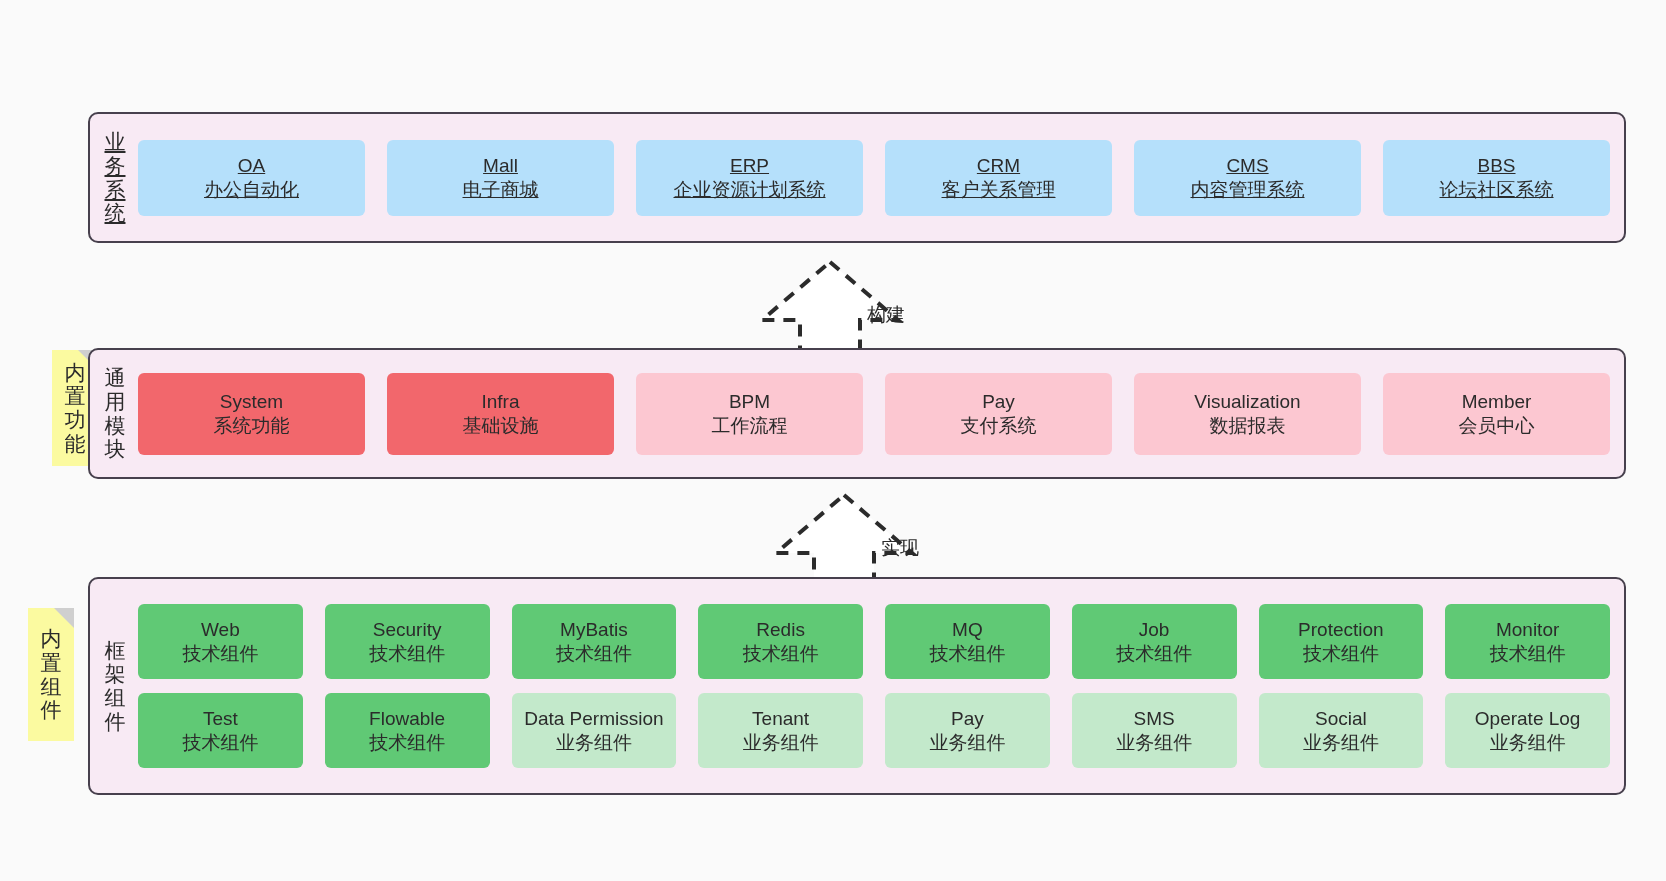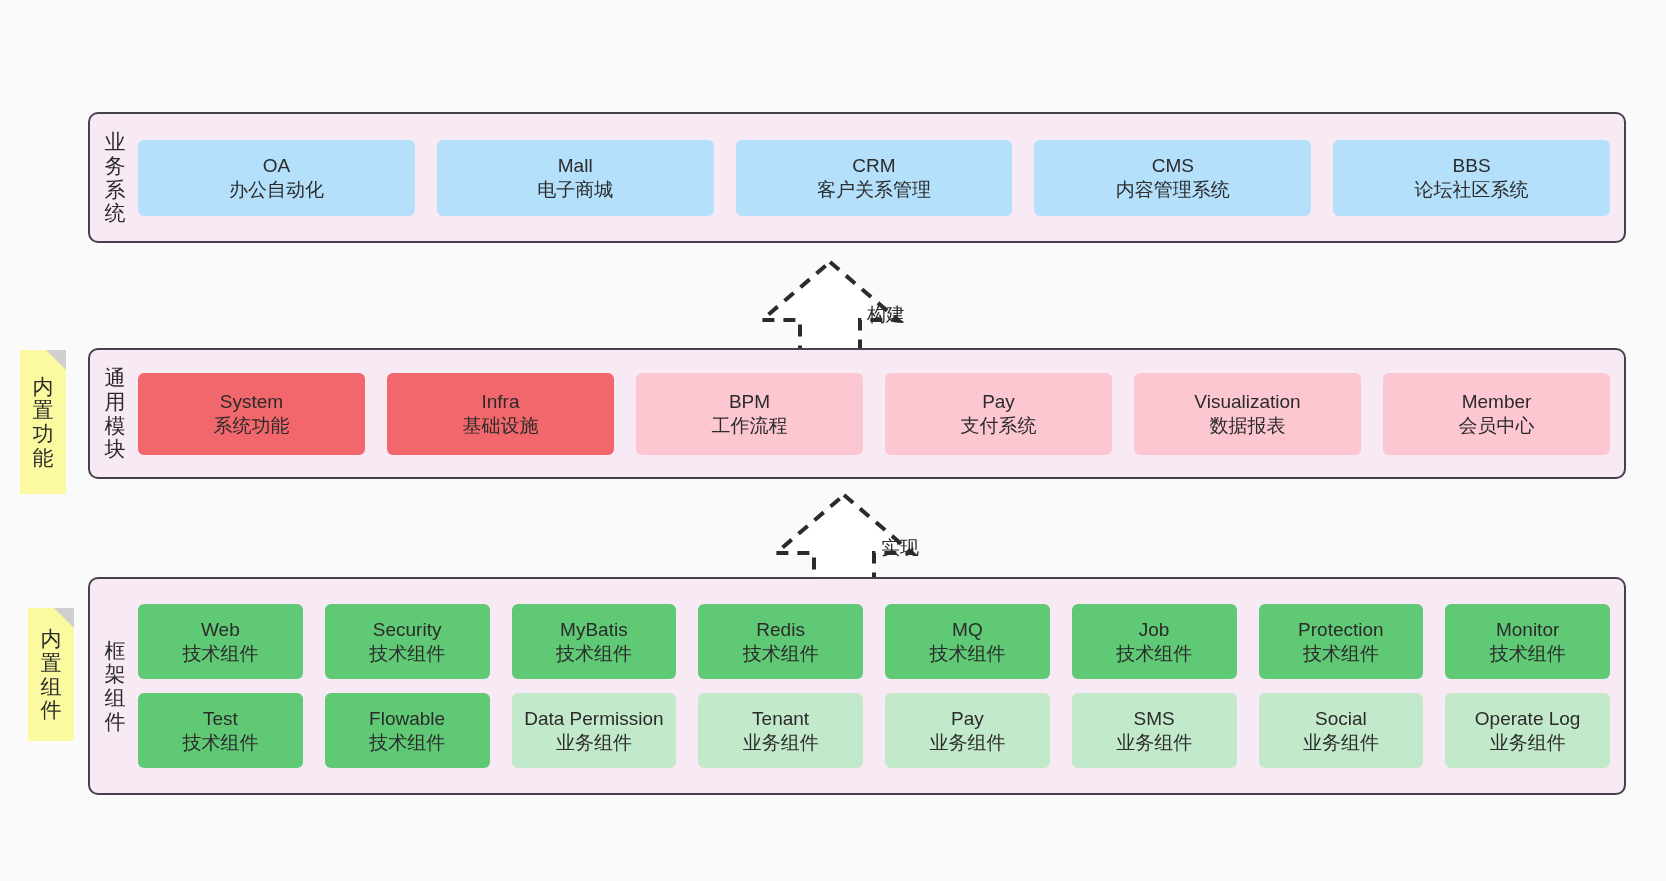--- a/index.html
+++ b/index.html
@@ -132,35 +132,39 @@
     font-size: 19px;
     color: #2b2b2b;
     pointer-events: none;
   }
 </style>
 </head>
 <body>
 
 <div class="canvas">
 
-  <div class="layer" style="left:88px; top:112px; width:1538px; height:131px;">
+  <div class="layer" style="left:88px; top:112px; width:1538px; height:131px;text-decoration:underline;">
     <div class="layer-title">业务系统</div>
     <div class="layer-body">
       <div class="row">
 
         <div class="node c-blue h-biz">
           <span class="en">OA</span>
           <span class="cn">办公自动化</span>
         </div>
 
         <div class="node c-blue h-biz">
           <span class="en">Mall</span>
           <span class="cn">电子商城</span>
         </div>
 
+        <div class="node c-blue h-biz">
+          <span class="en">ERP</span>
+          <span class="cn">企业资源计划系统</span>
+        </div>
 
         <div class="node c-blue h-biz">
           <span class="en">CRM</span>
           <span class="cn">客户关系管理</span>
         </div>
 
         <div class="node c-blue h-biz">
           <span class="en">CMS</span>
           <span class="cn">内容管理系统</span>
         </div>
@@ -174,21 +178,21 @@
     </div>
   </div>
 
   <div class="arrow" style="left:755px; top:258px;">
     <svg width="150" height="96" viewBox="0 0 150 96" aria-hidden="true">
       <path d="M 75 4 L 143 62 L 105 62 L 105 92 L 45 92 L 45 62 L 7 62 Z" fill="#ffffff" stroke="#2b2b2b" stroke-width="4" stroke-dasharray="12,9" stroke-linejoin="miter"></path>
     </svg>
     <div class="arrow-label">构建</div>
   </div>
 
-  <div class="note" style="left:20px; top:350px; height:144px;">
+  <div class="note" style="left:52px; top:350px; height:116px;">
     <div class="fold"></div>
     <span class="note-text">内置功能</span>
   </div>
 
   <div class="layer" style="left:88px; top:348px; width:1538px; height:131px;">
     <div class="layer-title">通用模块</div>
     <div class="layer-body">
       <div class="row">
 
         <div class="node c-red h-mod">

